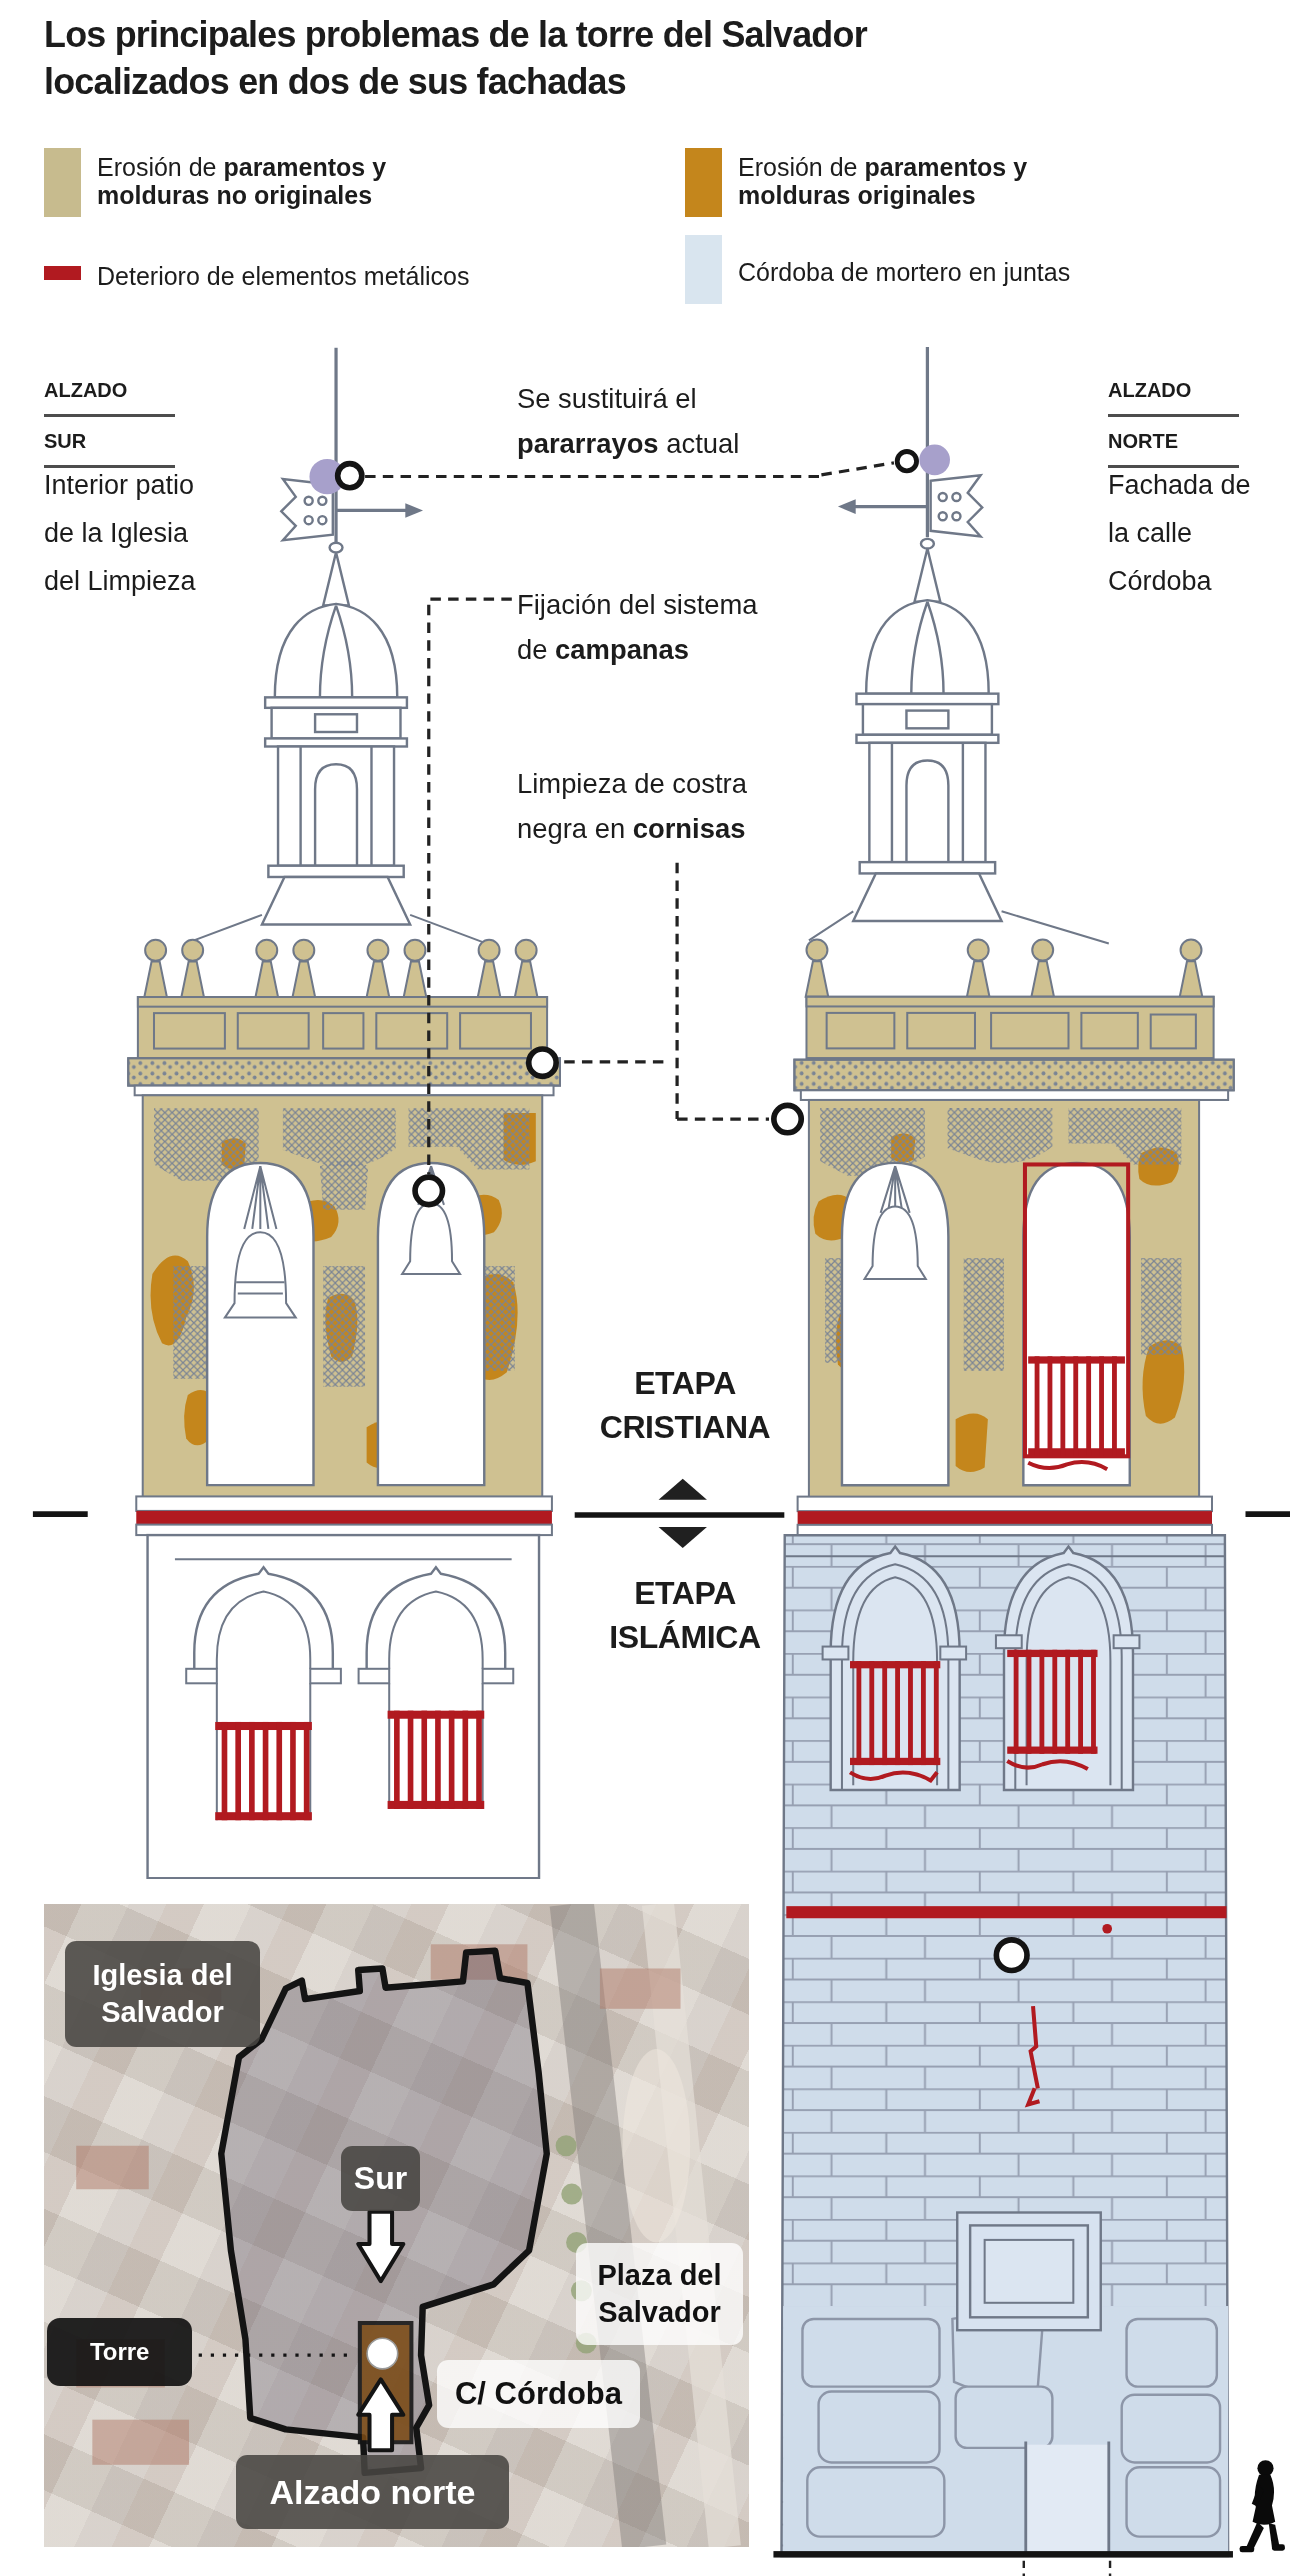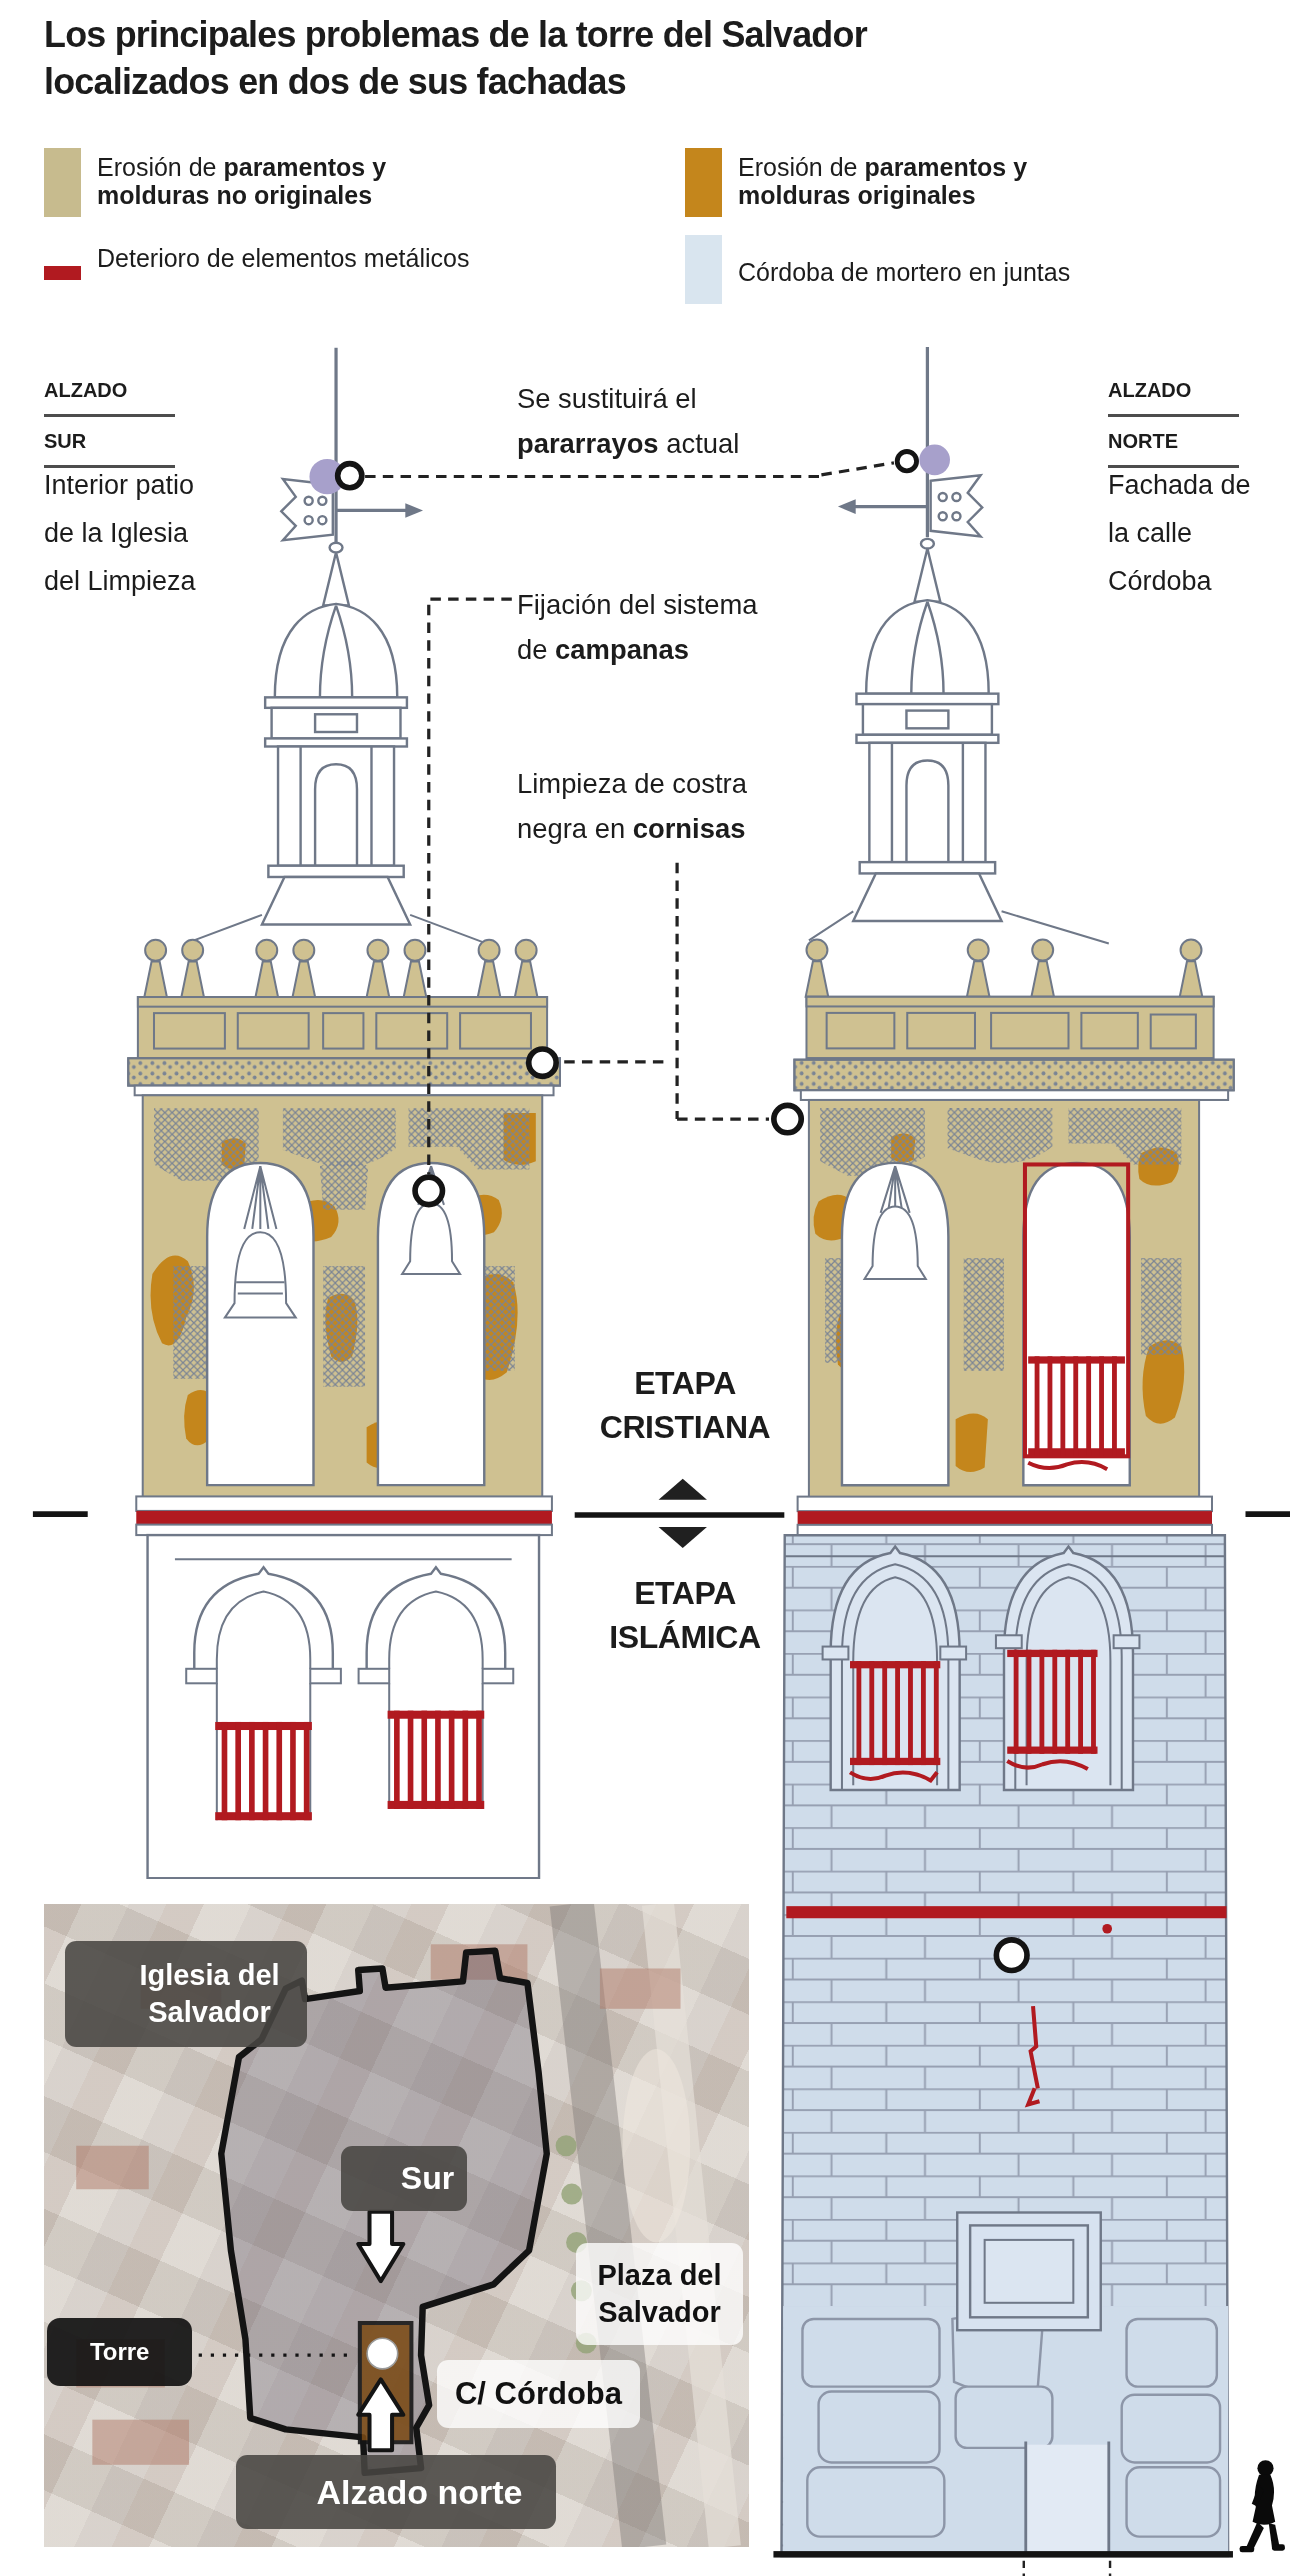--- a/index.html
+++ b/index.html
@@ -25,21 +25,21 @@
   .stage{width:274px;text-align:center;font-size:32px;font-weight:800;line-height:44px;letter-spacing:-0.4px;}
   
   .map{left:24px;top:1904px;width:705px;height:643px;overflow:hidden;background:#d8d3cd;
        background-image:
         repeating-linear-gradient(115deg, rgba(186,168,156,.38) 0 34px, rgba(218,210,200,.38) 34px 77px, rgba(198,188,180,.38) 77px 111px),
         repeating-linear-gradient(24deg, rgba(255,255,255,.30) 0 52px, rgba(90,80,75,.10) 52px 103px);}
   .mlabel{position:absolute;border-radius:11.3px;color:#fff;text-align:center;
           display:flex;align-items:center;justify-content:center;flex-direction:column;
           font-weight:600;}
   .mlight{background:rgba(255,255,255,.78);color:#111;}
-  .mdark{background:rgba(72,70,66,.88);padding-left:47px;}
+  .mdark{background:rgba(72,70,66,.88);}
   
   svg{display:block;}
 </style>
 </head>
 <body>
 
 <div class="canvas">
 
   <div class="abs title">
     <span>Los principales problemas de la torre del Salvador</span>
@@ -47,21 +47,21 @@
   </div>
 
   <div>
     <span class="sw abs" style="left: 24px; top: 148px; height: 69px; background: rgb(199, 187, 142);"></span>
     <span class="legtxt abs" style="left:77px;top:153px;width:306px;"><span>Erosión de </span><b>paramentos y molduras no originales</b></span>
 
     <span class="sw abs" style="left: 665px; top: 148px; height: 69px; background: rgb(196, 134, 28);"></span>
     <span class="legtxt abs" style="left:718px;top:153px;width:306px;"><span>Erosión de </span><b>paramentos y molduras originales</b></span>
 
     <span class="sw abs" style="left: 24px; top: 266px; height: 13.7px; background: rgb(177, 26, 32);"></span>
-    <span class="legtxt abs" style="left:77px;top:244px;width:452px;"><span>Deterioro de elementos metálicos</span></span>
+    <span class="legtxt abs" style="left:77px;top:262px;width:452px;"><span>Deterioro de elementos metálicos</span></span>
 
     <span class="sw abs" style="left: 665px; top: 235px; height: 69px; background: rgb(217, 229, 239);"></span>
     <span class="legtxt abs" style="left:718px;top:258px;width:452px;"><span>Córdoba de mortero en juntas</span></span>
   </div>
 
   <div class="abs ehead" style="left:24px;top:372px;">
     <span class="ehl">ALZADO</span><br>
     <span class="ehl">SUR</span>
   </div>
   <div class="abs esub" style="left:24px;top:461px;">

